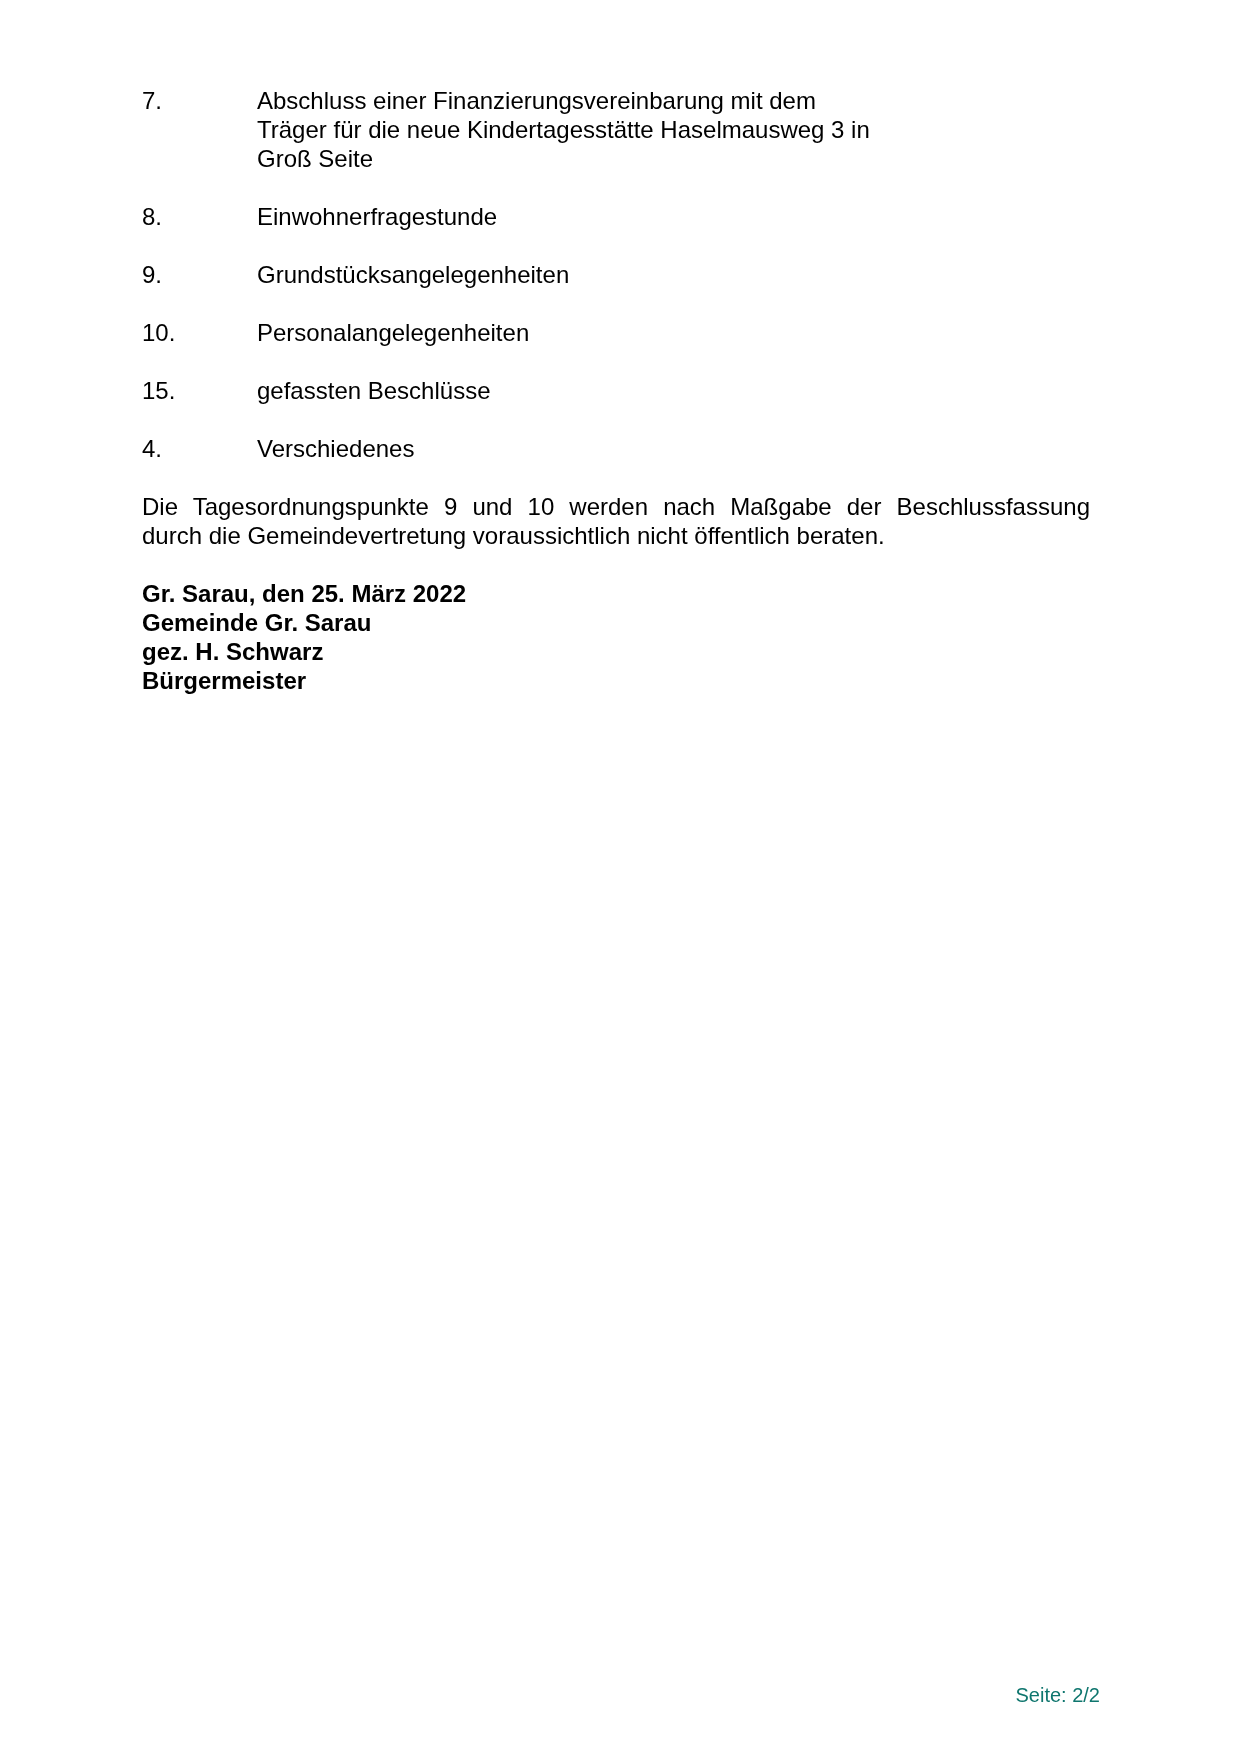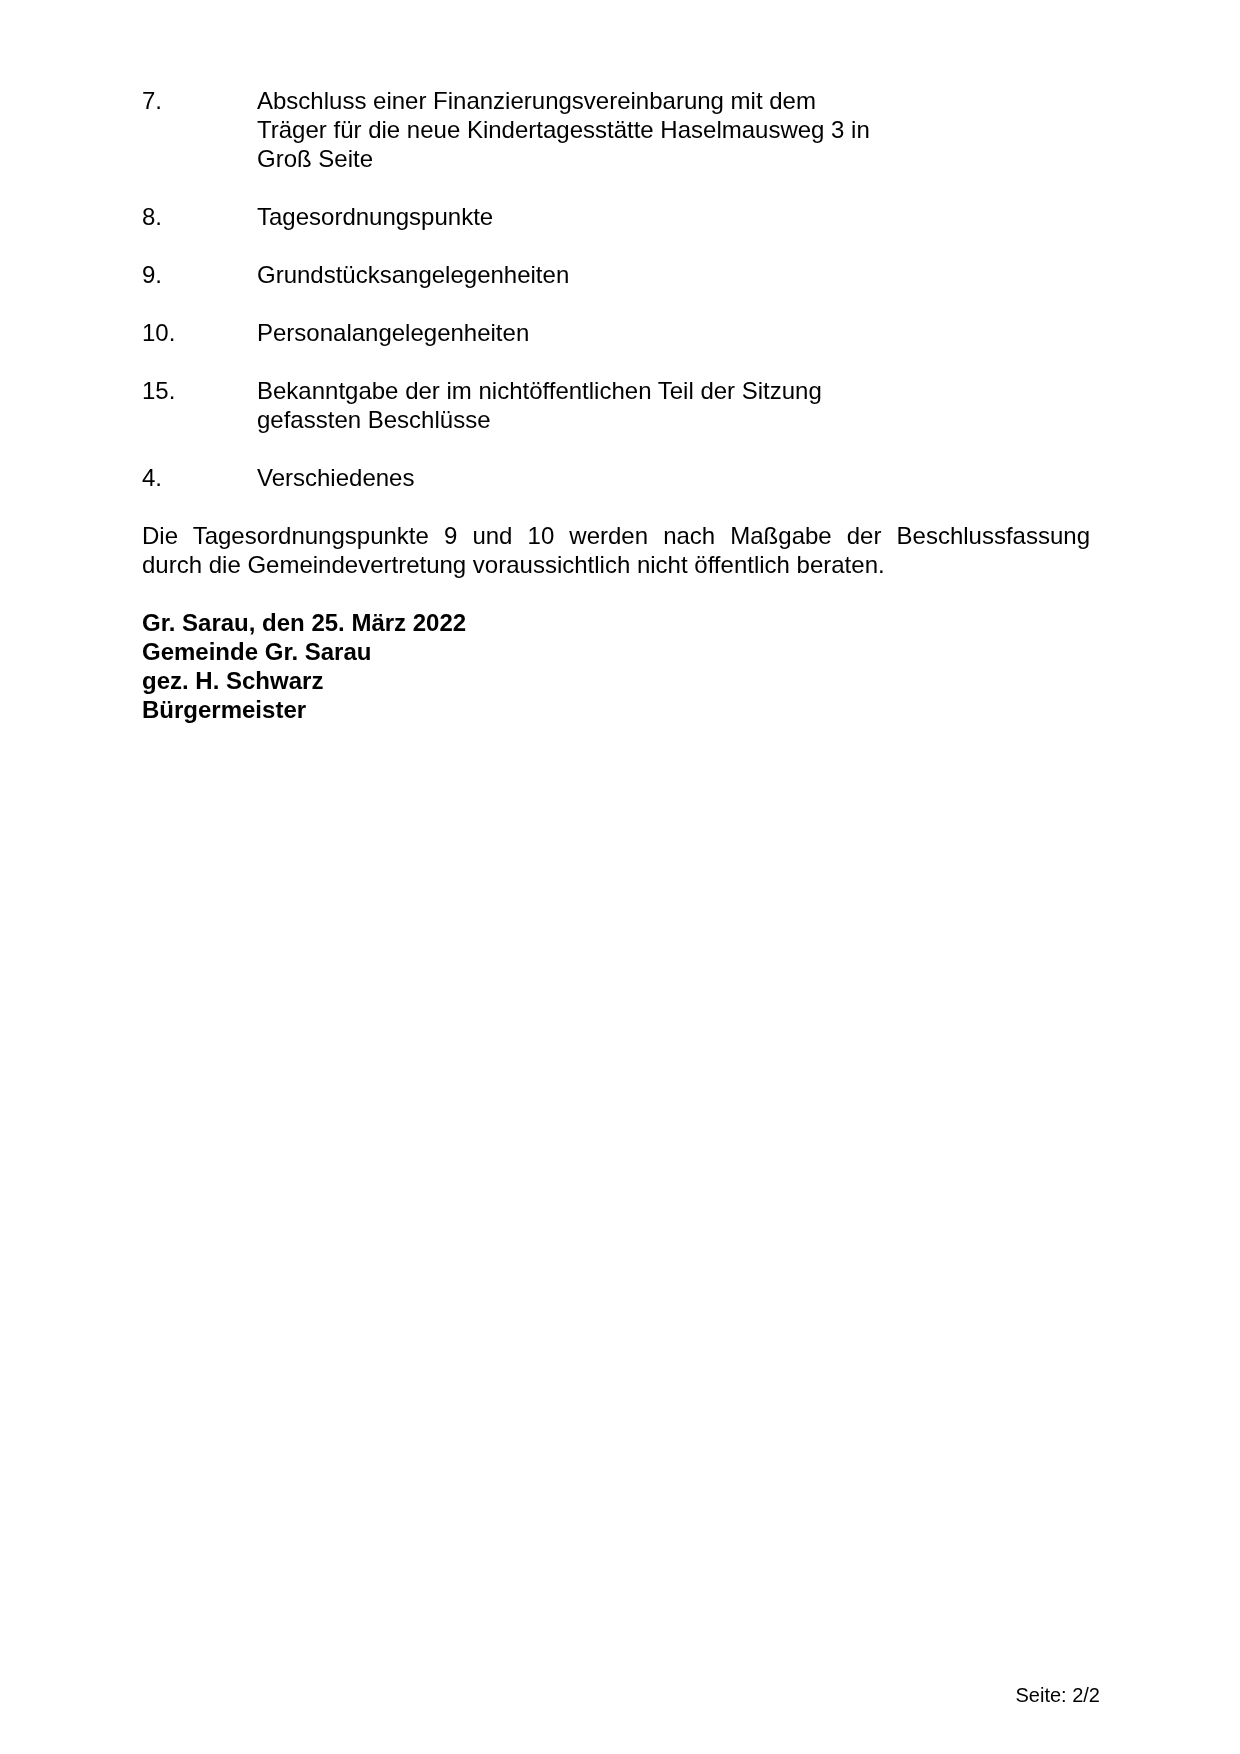--- a/index.html
+++ b/index.html
@@ -49,21 +49,21 @@
   .signature .line {
     white-space: nowrap;
     font-weight: bold;
   }
   .footer {
     position: absolute;
     top: 1683px;
     right: 140px;
     font-size: 20px;
     line-height: 24px;
-    color: #000000;
+    color: #0f766e;
   }
 </style>
 </head>
 <body>
 
 <div class="page">
 
   <main class="content">
 
     <div class="agenda">
@@ -73,42 +73,41 @@
         <div class="txt">
           <div class="line">Abschluss einer Finanzierungsvereinbarung mit dem</div>
           <div class="line">Träger für die neue Kindertagesstätte Haselmausweg 3 in</div>
           <div class="line">Groß Seite</div>
         </div>
       </div>
 
       <div class="item block">
         <div class="num">8.</div>
         <div class="txt">
-          <div class="line">Tagesordnungspunkte</div>
+          <div class="line">Einwohnerfragestunde</div>
         </div>
       </div>
 
       <div class="item block">
         <div class="num">9.</div>
         <div class="txt">
           <div class="line">Grundstücksangelegenheiten</div>
         </div>
       </div>
 
       <div class="item block">
         <div class="num">10.</div>
         <div class="txt">
           <div class="line">Personalangelegenheiten</div>
         </div>
       </div>
 
       <div class="item block">
         <div class="num">15.</div>
         <div class="txt">
-          <div class="line">Bekanntgabe der im nichtöffentlichen Teil der Sitzung</div>
           <div class="line">gefassten Beschlüsse</div>
         </div>
       </div>
 
       <div class="item block">
         <div class="num">4.</div>
         <div class="txt">
           <div class="line">Verschiedenes</div>
         </div>
       </div>

